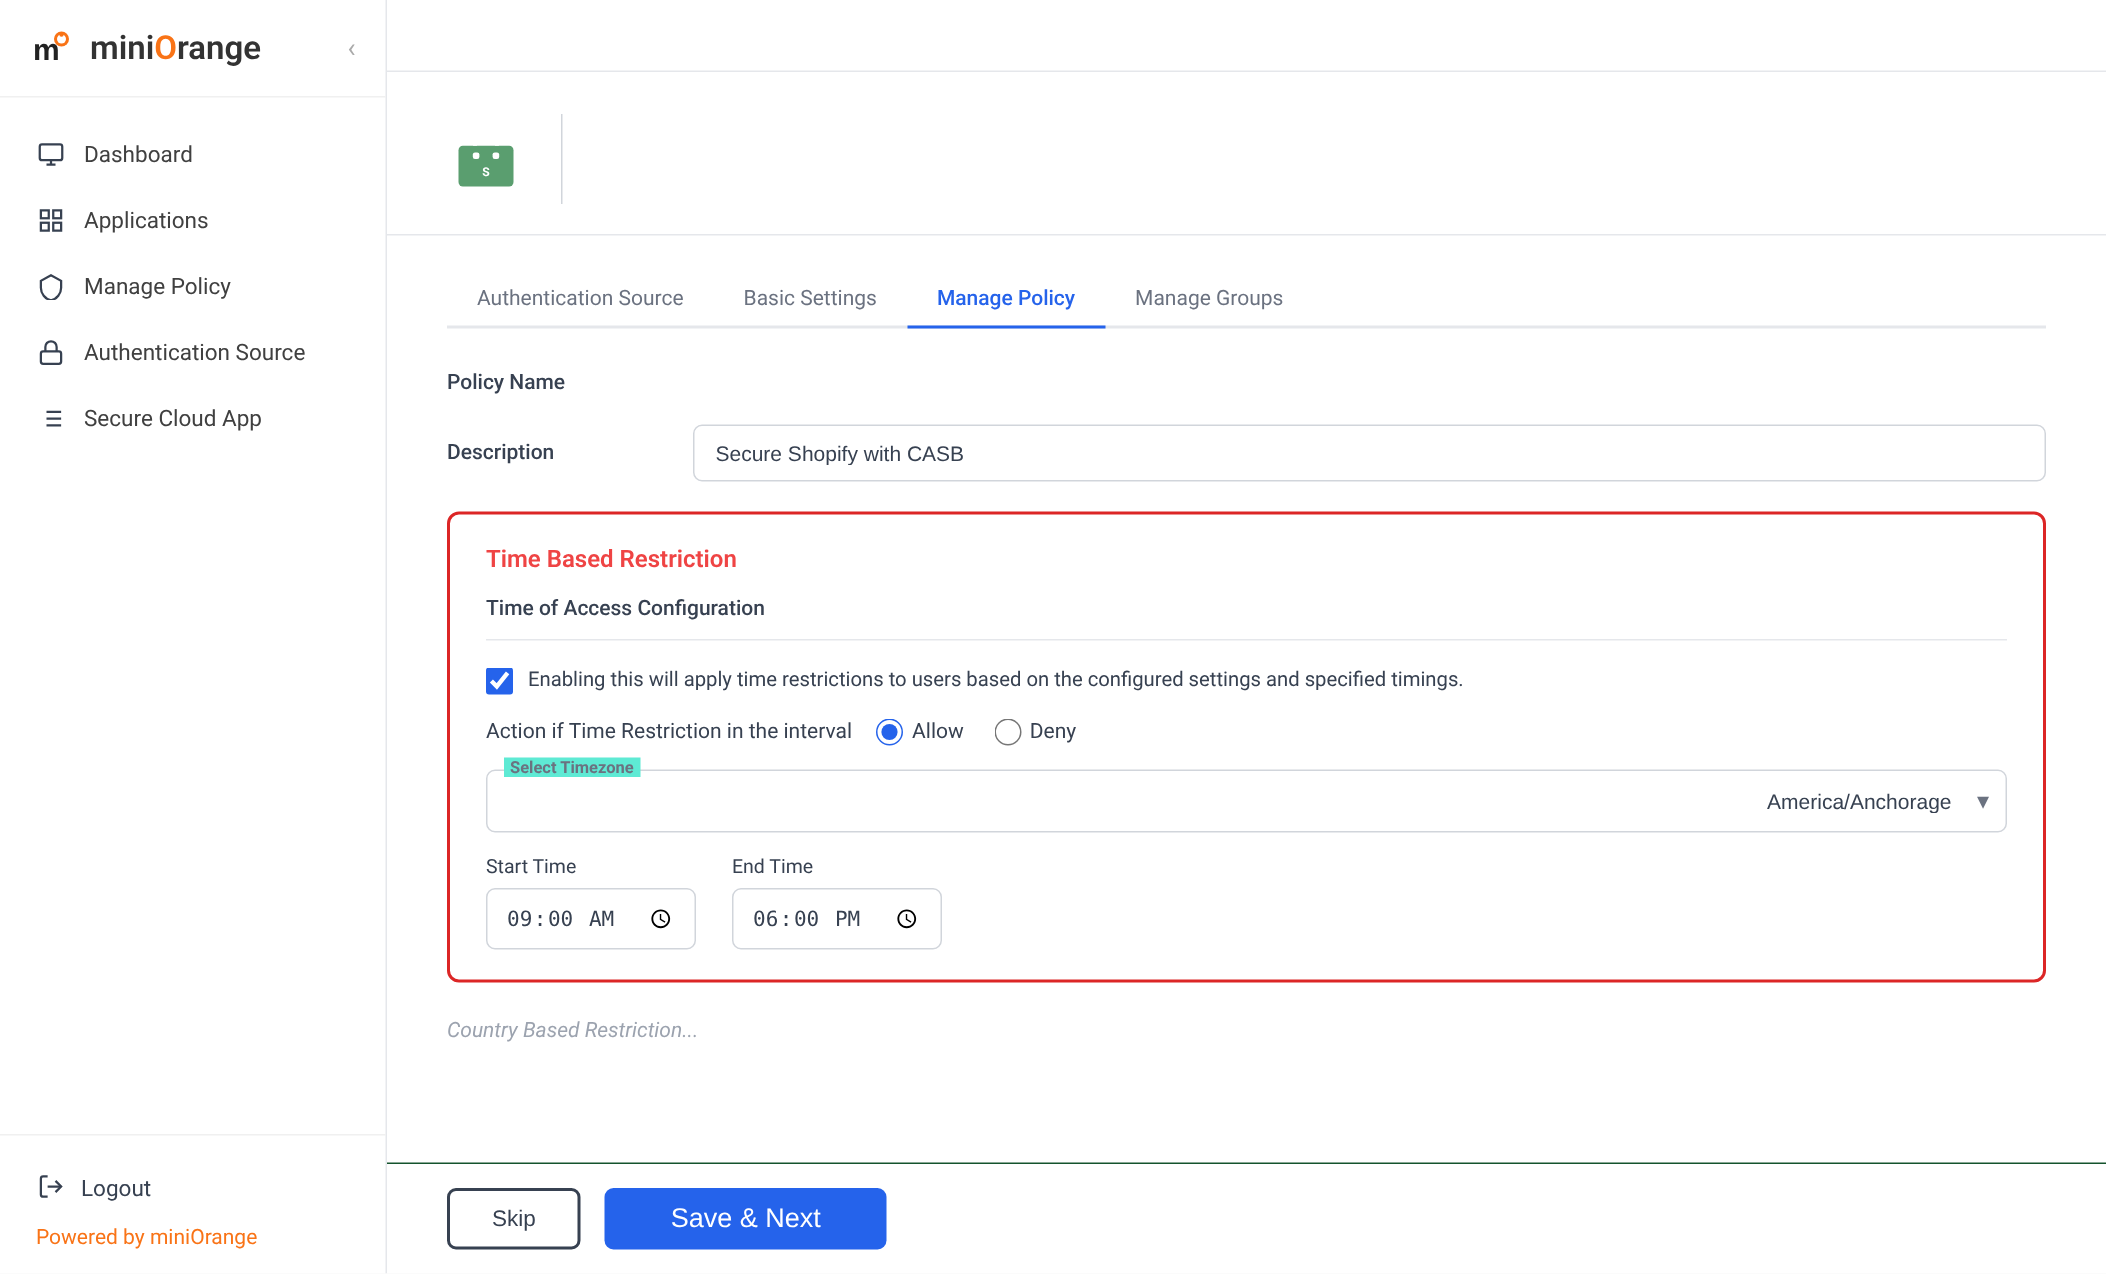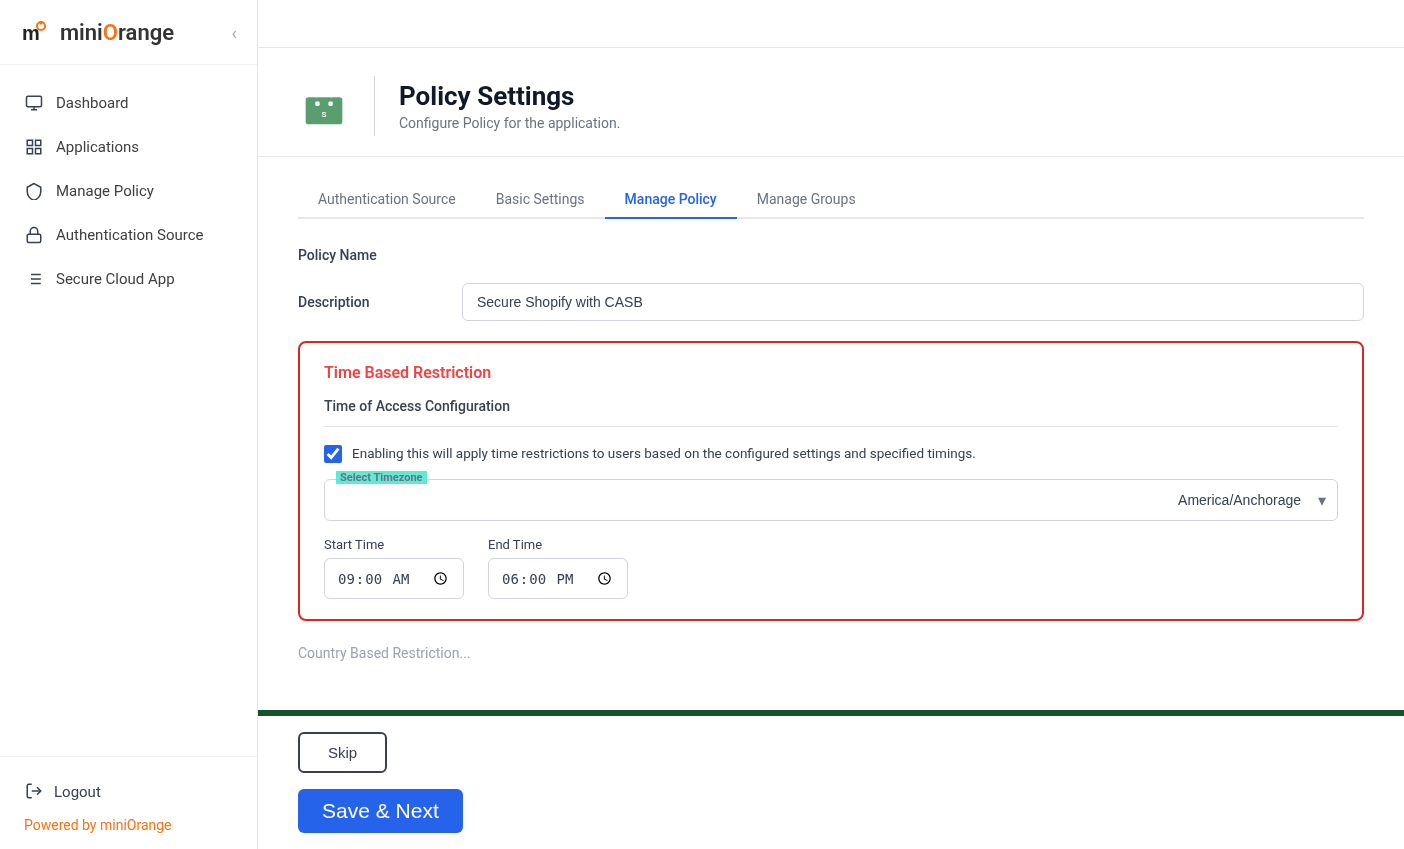--- a/index.html
+++ b/index.html
@@ -297,43 +297,42 @@
       padding: 9px 12px;
       font-size: 14px;
       color: #374151;
       width: 140px;
       outline: none;
     }
 
     
     .footer-actions {
       padding: 16px 40px;
-      border-top: 6px solid #14532d;
+      border-top: 1px solid #14532d;
       display: flex;
       gap: 16px;
-      align-items: flex-start;
+      align-items: center;
       background: #fff;
-      flex-direction: column;
     }
     .btn-skip {
       padding: 10px 28px;
       border: 2px solid #374151;
       border-radius: 6px;
       background: #fff;
       font-size: 15px;
       color: #374151;
       cursor: pointer;
       font-weight: 500;
     }
     .btn-save-next {
-      padding: 10px 24px;
+      padding: 10px 44px;
       border: none;
       border-radius: 6px;
       background: #2563eb;
-      font-size: 21px;
+      font-size: 18px;
       color: #fff;
       cursor: pointer;
       font-weight: 500;
     }
 
     
     .main::-webkit-scrollbar { width: 6px; }
     .main::-webkit-scrollbar-thumb { background: #d1d5db; border-radius: 3px; }
   </style>
 </head>
@@ -432,24 +431,20 @@
 
       <svg class="shopify-bag" viewBox="0 0 60 60">
         <rect x="5" y="18" width="50" height="37" rx="4" fill="#5a9e6f"></rect>
         <path d="M20 18 Q20 8 30 8 Q40 8 40 18" fill="none" stroke="white" stroke-width="3.5"></path>
         <rect x="18" y="24" width="6" height="6" rx="2" fill="white"></rect>
         <rect x="36" y="24" width="6" height="6" rx="2" fill="white"></rect>
         <text x="30" y="45" text-anchor="middle" font-size="11" fill="white" font-weight="bold">S</text>
       </svg>
     </div>
     <div class="divider-v"></div>
-    <div class="page-title-block">
-      <div class="page-title">Policy Settings</div>
-      <div class="page-subtitle">Configure Policy for the application.</div>
-    </div>
   </div>
 
   <div class="content-area">
 
     <div class="tabs">
       <div class="tab">Authentication Source</div>
       <div class="tab">Basic Settings</div>
       <div class="tab active">Manage Policy</div>
       <div class="tab">Manage Groups</div>
     </div>
@@ -465,20 +460,33 @@
     <div class="restriction-box">
       <div class="restriction-title">Time Based Restriction</div>
       <div class="section-subtitle">Time of Access Configuration</div>
       <div class="divider-h"></div>
 
       <div class="checkbox-row">
         <input type="checkbox" class="checkbox-input" checked="" style="">
         <label class="checkbox-label">Enabling this will apply time restrictions to users based on the configured settings and specified timings.</label>
       </div>
 
+      <div class="radio-row">
+        <span>Action if Time Restriction in the interval</span>
+        <div class="radio-group">
+          <label class="radio-option">
+            <input type="radio" class="radio-input" name="action" checked="" style="">
+            <span>Allow</span>
+          </label>
+          <label class="radio-option">
+            <input type="radio" class="radio-input" name="action" style="">
+            <span>Deny</span>
+          </label>
+        </div>
+      </div>
 
       <div class="timezone-wrapper">
         <span class="timezone-label-float">Select Timezone</span>
         <select class="timezone-select">
           <option value="America/Anchorage">America/Anchorage</option>
           <option value="America/New_York">America/New_York</option>
           <option value="America/Chicago">America/Chicago</option>
           <option value="America/Los_Angeles">America/Los_Angeles</option>
           <option value="Europe/London">Europe/London</option>
           <option value="Asia/Kolkata">Asia/Kolkata</option>
@@ -492,21 +500,21 @@
           <label class="time-field-label">Start Time</label>
           <input type="time" class="time-input" value="09:00" style="">
         </div>
         <div class="time-field-group">
           <label class="time-field-label">End Time</label>
           <input type="time" class="time-input" value="18:00" style="">
         </div>
       </div>
     </div>
 
-    <div style="color:#9ca3af; font-size:14px; padding-top:4px;">Country Based Restriction...</div>
+    <div style="color:#9ca3af; font-size:14px; padding-top:4px;font-style:italic;">Country Based Restriction...</div>
 
   </div>
 
   <div class="footer-actions">
     <button class="btn-skip">Skip</button>
     <button class="btn-save-next">Save &amp; Next</button>
   </div>
 </div>
 
 </body></html>

